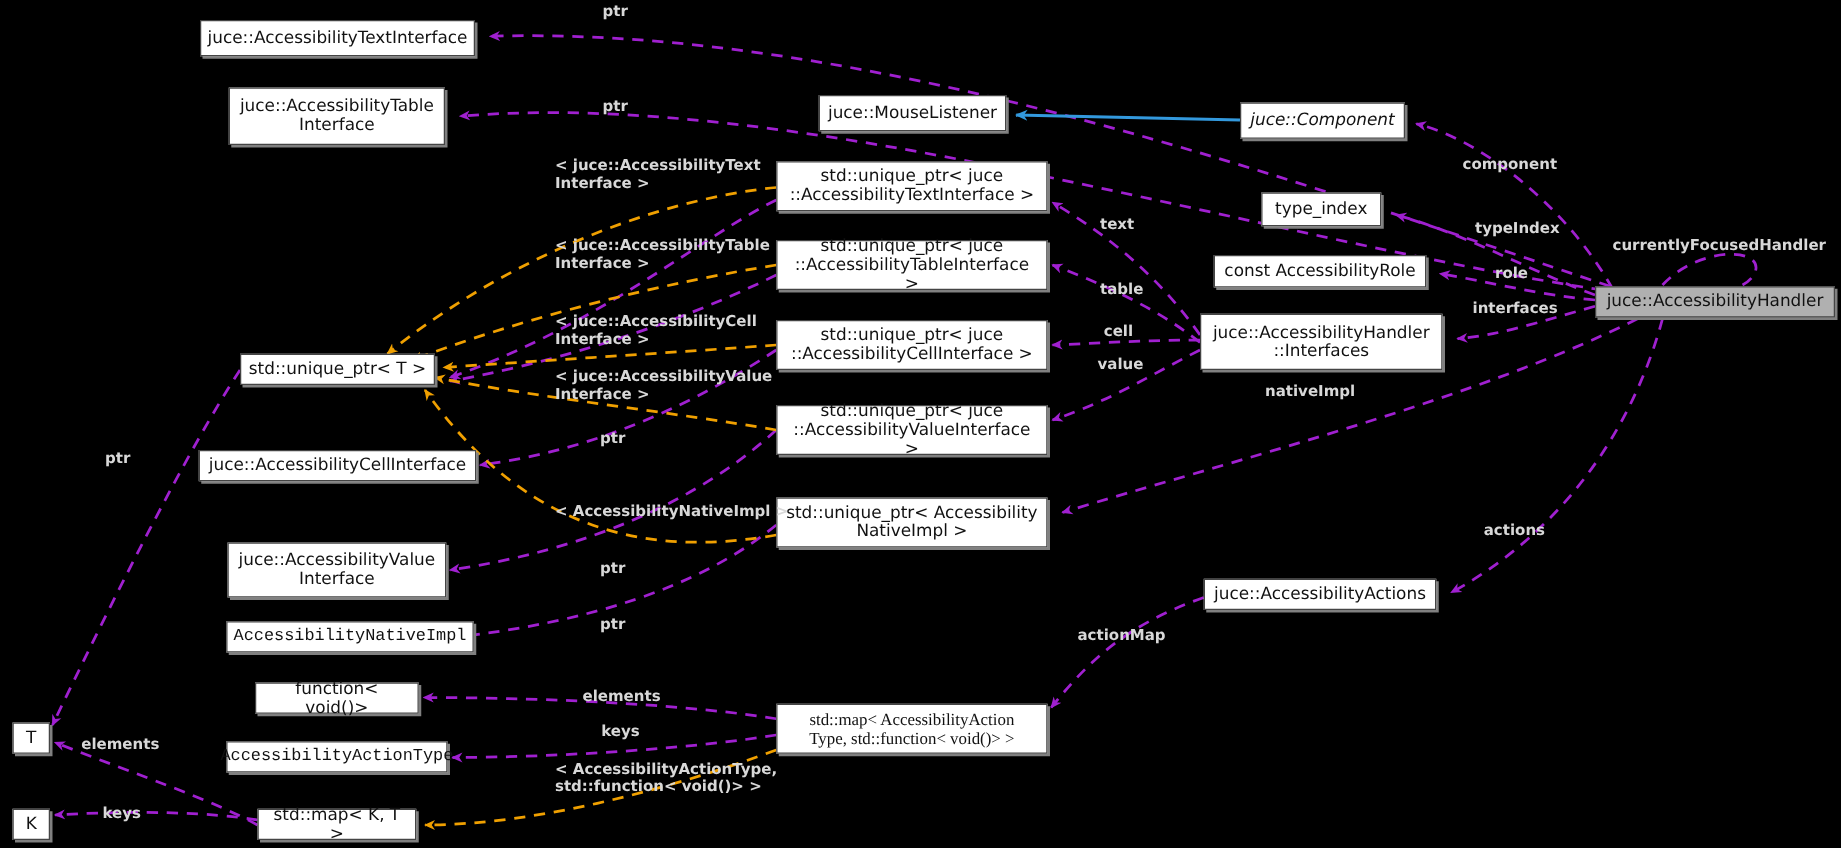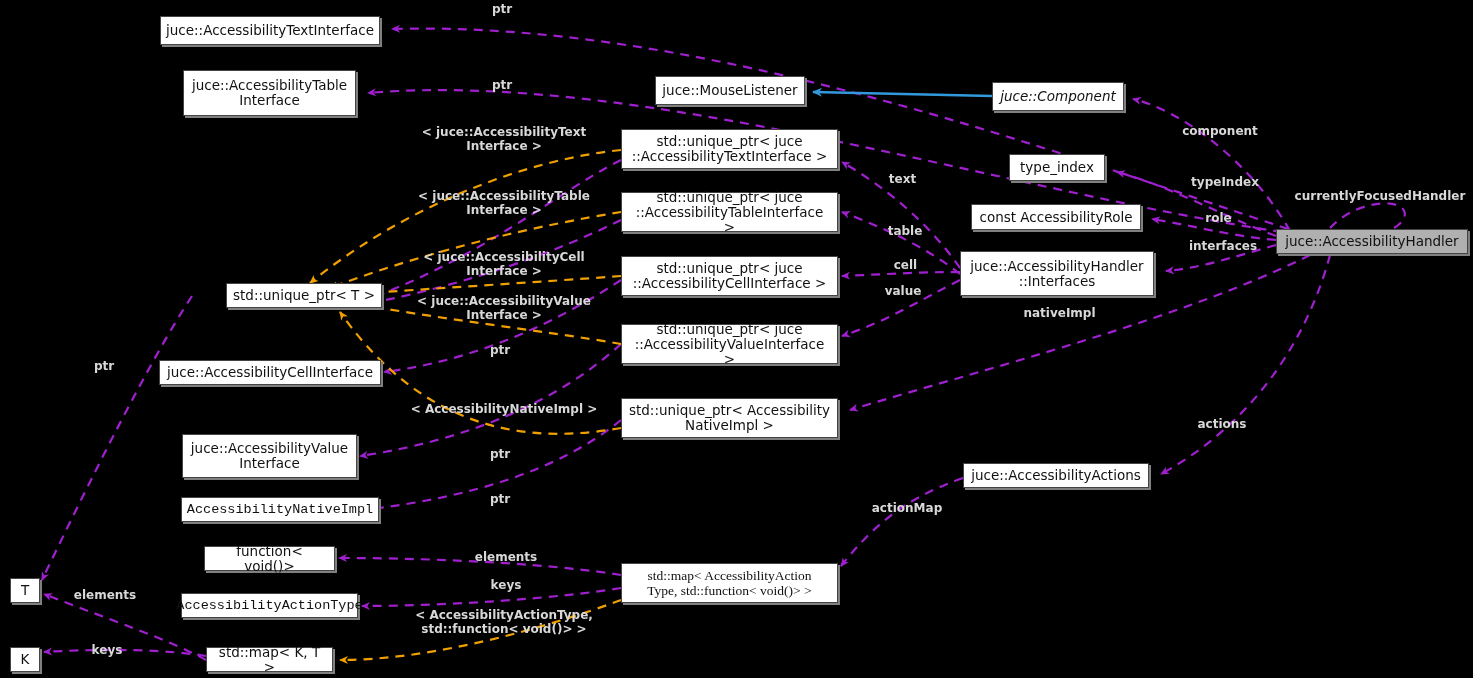--- a/index.html
+++ b/index.html
@@ -5,22 +5,22 @@
   html,body{margin:0;padding:0;background:#000;}
   #stage{position:relative;width:1473px;height:678px;background:#000;overflow:hidden;
          font-family:"DejaVu Sans","Liberation Sans",sans-serif;}
   svg#edges{position:absolute;left:0;top:0;width:1473px;height:678px;}
   .node{position:absolute;background:#ffffff;border:1px solid #444;
         box-shadow:2px 2px 0 0 #808080;color:#111;
         display:flex;align-items:center;justify-content:center;text-align:center;
         font-size:13.5px;line-height:15px;box-sizing:border-box;padding:2px 6px;}
   .node.hl{background:#b0b0b0;}
   .elabel{position:absolute;color:#d8d8d8;font-size:12px;line-height:14px;
-          text-align:center;white-space:pre;font-weight:bold;}
-  .elabel.tmpl{color:#d8d8d8;font-weight:bold;}
+          text-align:left;white-space:pre;font-weight:bold;}
+  .elabel.tmpl{color:#d8d8d8;font-weight:bold;margin-left:40px;}
 </style>
 </head>
 <body>
 
 <div id="stage">
 
   <svg id="edges" viewBox="0 0 1473 678" xmlns="http://www.w3.org/2000/svg">
     <defs>
       <marker id="ah-u" markerWidth="9" markerHeight="9" refX="8" refY="4.5" orient="auto" markerUnits="userSpaceOnUse">
         <path d="M0,0.5 L9,4.5 L0,8.5 L2.6,4.5 Z" fill="#a020d0"></path>
@@ -106,21 +106,21 @@
         <span style="white-space: pre-line;">juce::AccessibilityHandler</span>
       </div>
       <div class="node" style="left: 621px; top: 256px; width: 217px; height: 40px;">
         <span style="white-space: pre-line;">std::unique_ptr&lt; juce
 ::AccessibilityCellInterface &gt;</span>
       </div>
       <div class="node" style="left: 960px; top: 251px; width: 194px; height: 45px;">
         <span style="white-space: pre-line;">juce::AccessibilityHandler
 ::Interfaces</span>
       </div>
-      <div class="node" style="left: 192px; top: 283px; width: 156px; height: 25px; margin-left: 34px;">
+      <div class="node" style="left: 192px; top: 283px; width: 156px; height: 25px;">
         <span style="white-space: pre-line;">std::unique_ptr&lt; T &gt;</span>
       </div>
       <div class="node" style="left: 621px; top: 324px; width: 217px; height: 40px;">
         <span style="white-space: pre-line;">std::unique_ptr&lt; juce
 ::AccessibilityValueInterface &gt;</span>
       </div>
       <div class="node" style="left: 159px; top: 360px; width: 222px; height: 25px;">
         <span style="white-space: pre-line;">juce::AccessibilityCellInterface</span>
       </div>
       <div class="node" style="left: 621px; top: 398px; width: 217px; height: 40px;">

